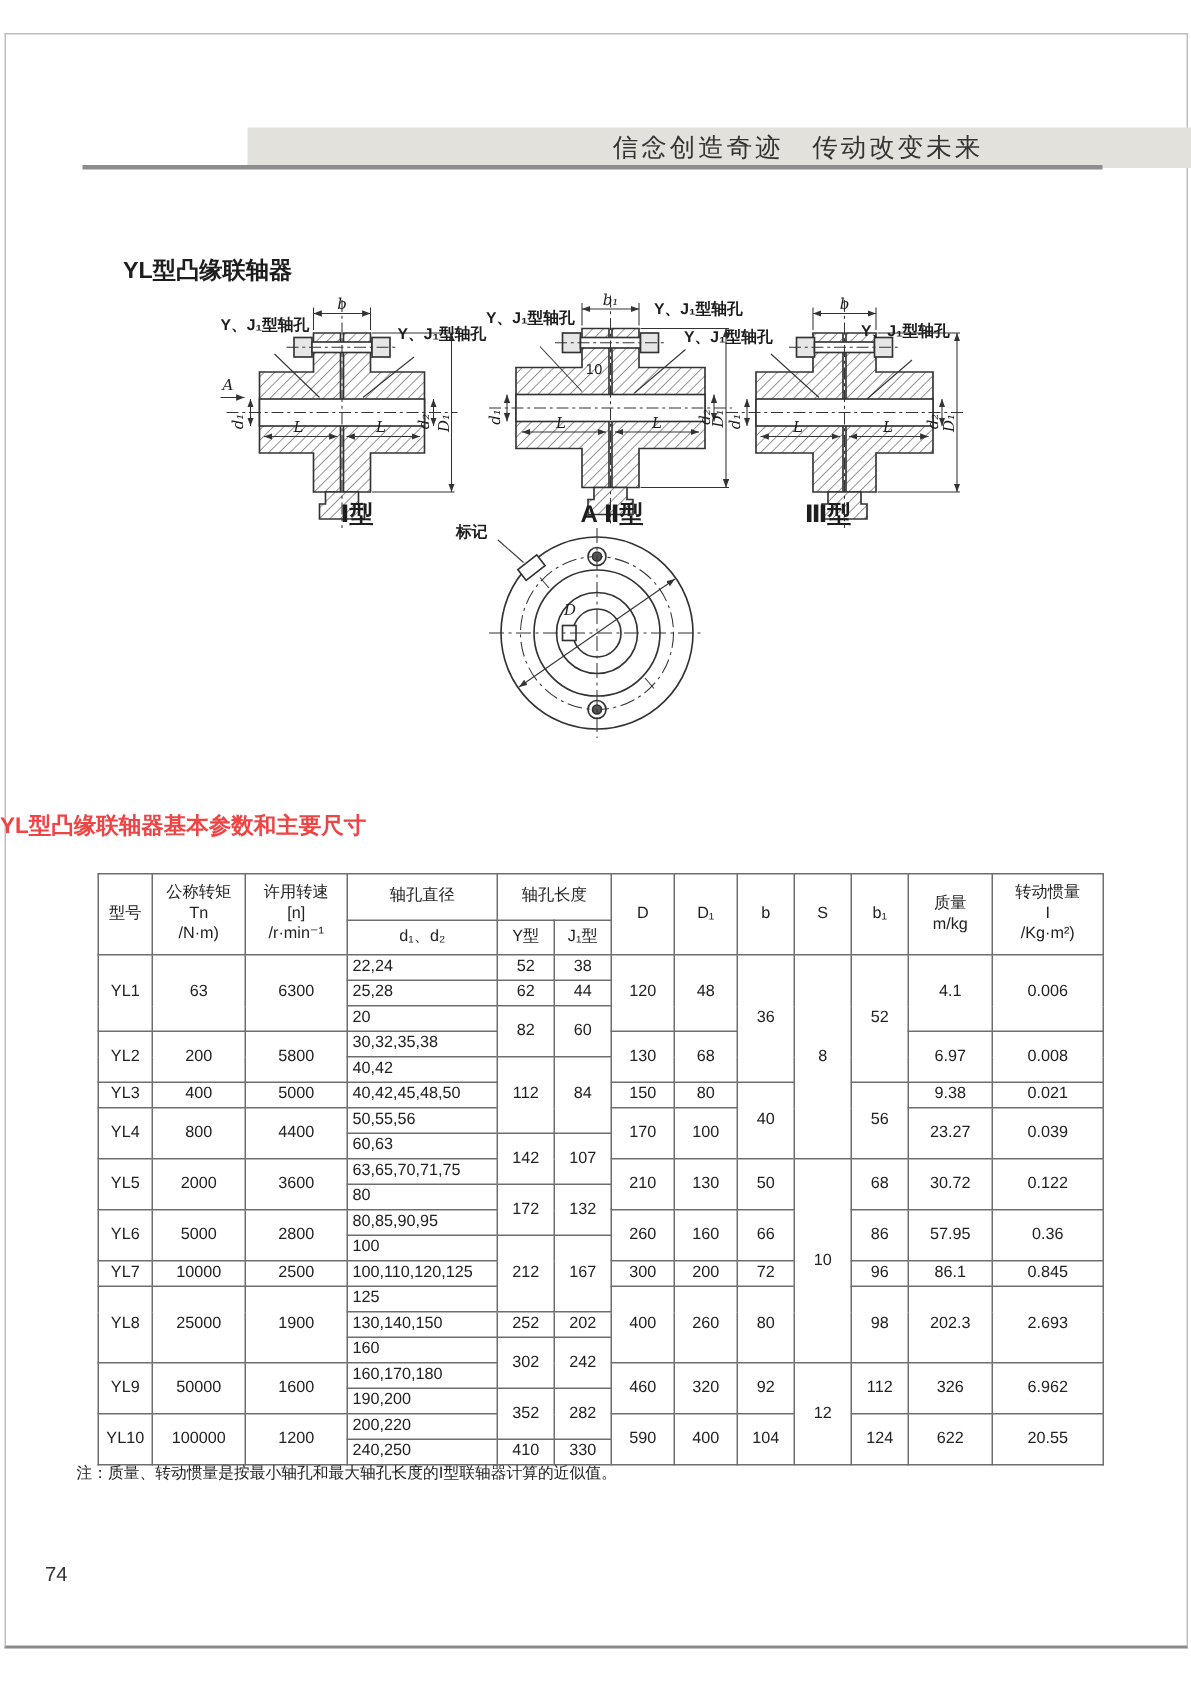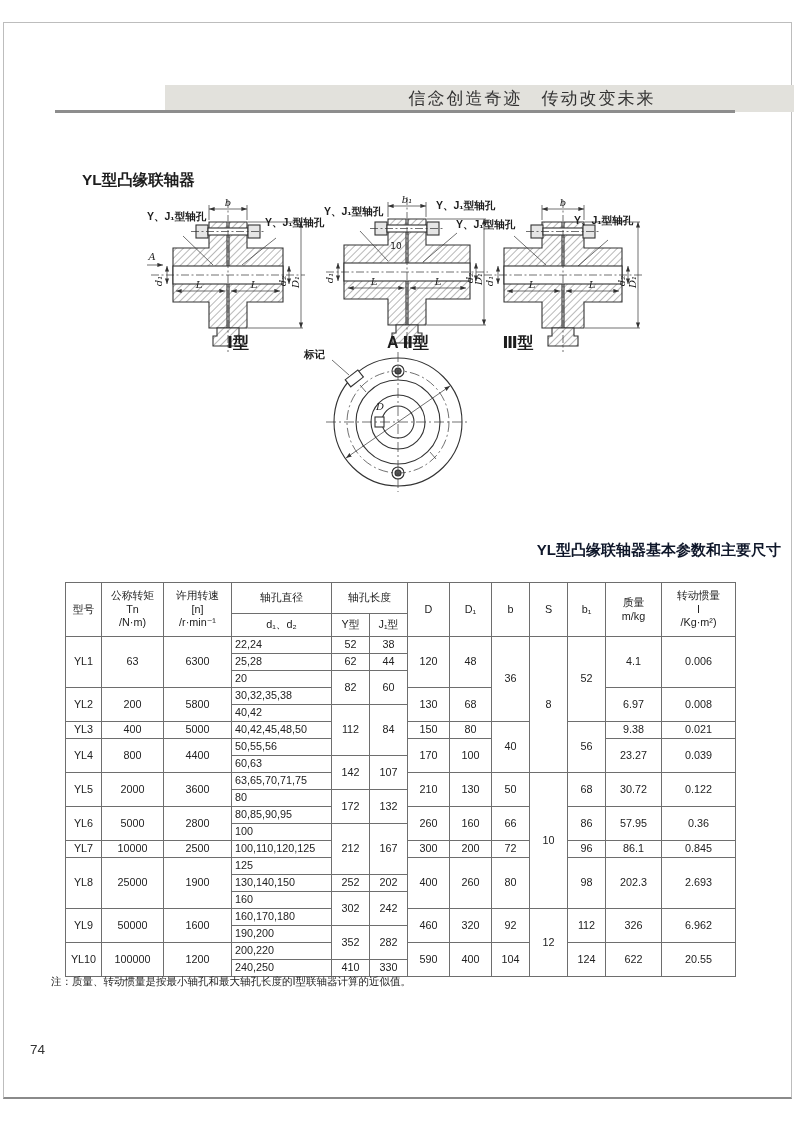--- a/index.html
+++ b/index.html
@@ -10,21 +10,21 @@
   .banner{position:absolute;left:165px;top:85px;width:666px;height:27px;background:#e2e1dc;
         text-align:center;line-height:27px;font-size:17px;font-weight:normal;color:#333;letter-spacing:2px;padding-left:34px;}
   .banner-rule{position:absolute;left:55px;top:110px;width:680px;height:3px;background:#8d8d8d;}
   .sec-title{position:absolute;left:78px;top:166px;margin:4px;font-size:15.5px;font-weight:bold;color:#1d1d1d;}
   .draw{position:absolute;}
   .draw svg{display:block;}
   .lbl{position:absolute;font-size:10.5px;font-weight:bold;color:#1d1d1d;white-space:nowrap;}
   .caption{position:absolute;font-size:16px;font-weight:bold;color:#1d1d1d;text-align:center;}
   .sdim{font-family:"DejaVu Serif",serif;font-style:italic;font-size:10px;fill:#1d1d1d;text-anchor:middle;}
   .snum{font-family:"DejaVu Sans",sans-serif;font-style:normal;font-size:9px;fill:#1d1d1d;text-anchor:middle;}
-  .tbl-title{position:absolute;left:0;right:13px;top:541px;text-align:right;font-size:15px;font-weight:bold;color:#0f172a;}
+  .tbl-title{position:absolute;left:0;right:0;top:541px;text-align:left;font-size:15px;font-weight:bold;color:#ef4444;}
   table.spec{position:absolute;left:65px;top:582px;width:670px;border-collapse:collapse;table-layout:fixed;}
   table.spec th,table.spec td{border:1px solid #6e6e6e;font-size:10.8px;font-weight:normal;
         text-align:center;vertical-align:middle;padding:0 3px;color:#222;}
   table.spec thead th{line-height:1.25;white-space:pre-line;height:22px;}
   table.spec thead tr.h1 th{height:30px;}
   table.spec td{height:16px;line-height:1.1;}
   table.spec td.al{text-align:left;}
   .note{position:absolute;left:51px;top:975px;font-size:10.5px;color:#222;}
   .pagenum{position:absolute;left:30px;top:1042px;font-size:13.5px;color:#333;}
 </style>
@@ -183,21 +183,21 @@
       <text class="sdim" transform="translate(15 85) rotate(-90)">d₁</text>
       <text class="sdim" transform="translate(147 85) rotate(-90)">d₂</text>
       <text class="sdim" transform="translate(158 86) rotate(-90)">D₁</text>
     </svg>
     <span class="lbl" style="left:-22px;top:22px;">Y、J₁型轴孔</span>
     <span class="lbl" style="left:96px;top:18px;">Y、J₁型轴孔</span>
   </div>
 
   <div class="caption" style="left:208px;top:333px;width:60px;">Ⅰ型</div>
   <div class="caption" style="left:368px;top:333px;width:80px;">A  Ⅱ型</div>
-  <div class="caption" style="left:488px;top:333px;width:60px;">Ⅲ型</div>
+  <div class="caption" style="left:522px;top:333px;width:60px;">Ⅲ型</div>
 
   <div class="draw" style="left:316px;top:350px;width:170px;height:145px;">
     <svg width="170" height="145" viewBox="0 0 170 145">
       <defs>
         <marker id="mf" markerWidth="9" markerHeight="7" refX="8" refY="3" orient="auto-start-reverse">
             <path d="M0,0 L8,3 L0,6 Z" fill="#333"></path>
           </marker>
       </defs>
       <g stroke="#333" fill="none" stroke-width="1.1">
         <circle cx="82" cy="72" r="64"></circle>

